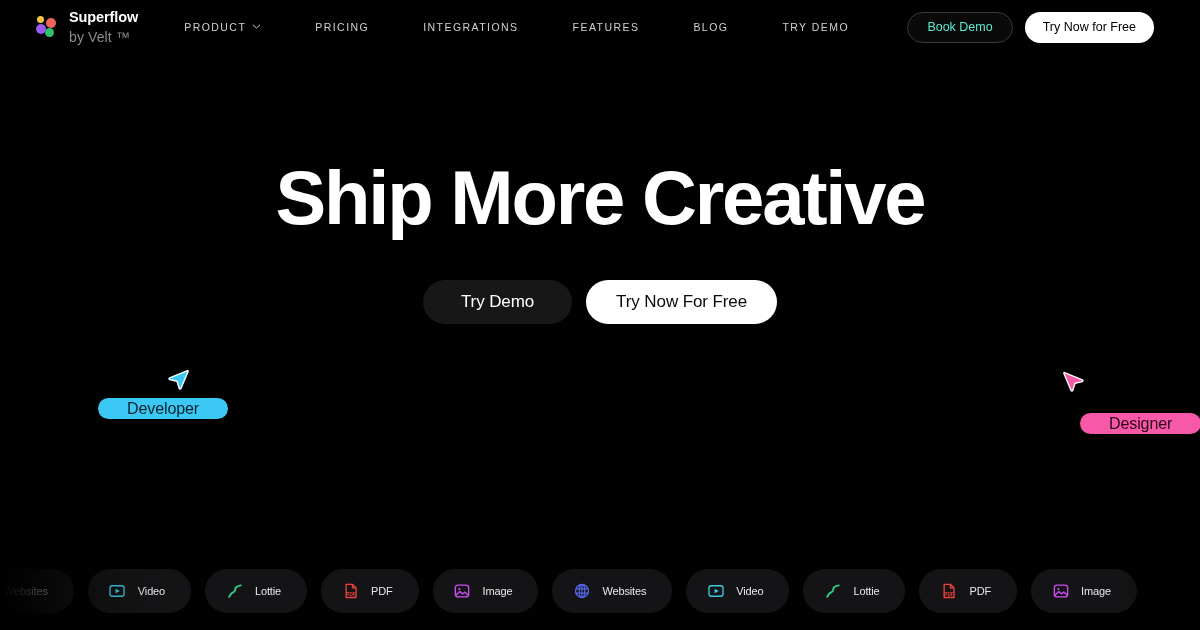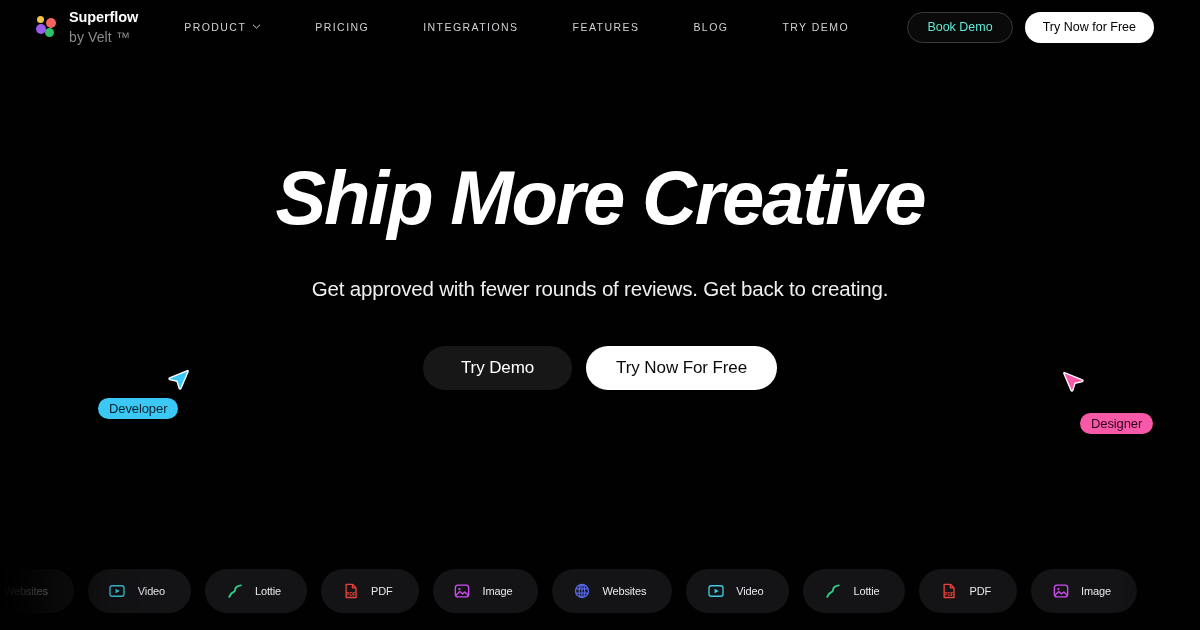--- a/index.html
+++ b/index.html
@@ -166,21 +166,20 @@
     padding-top: 160px;
   }
 
   .headline {
     font-size: 76px;
     font-weight: 700;
     letter-spacing: -2.2px;
     line-height: 0.99;
     text-align: center;
     color: #ffffff;
-    font-style: italic;
   }
 
   .headline-grad {
     font-size: 76px;
     font-weight: 700;
     letter-spacing: -2.2px;
     line-height: 1.0;
     text-align: center;
     margin-top: 14px;
     background-image: linear-gradient(90deg,
@@ -249,25 +248,25 @@
 
   
   .cursor-badge {
     position: absolute;
     display: block;
   }
   .cursor-badge .arrow { position: absolute; }
   .cursor-badge .pill {
     position: absolute;
     height: 21px;
-    padding: 0 11px;
+    padding: 0 29px;
     border-radius: 999px;
     display: flex;
     align-items: center;
-    font-size: 13px;
+    font-size: 16px;
     font-weight: 500;
     letter-spacing: -0.1px;
     white-space: nowrap;
   }
 
   .cursor-dev { left: 98px; top: 368px; width: 110px; height: 56px; }
   .cursor-dev .arrow { left: 68px; top: 0px; }
   .cursor-dev .pill {
     left: 0px; top: 30px;
     background: #3bc8f5;
@@ -395,21 +394,20 @@
       <button class="btn-white">Try Now for Free</button>
     </div>
 
   </div>
 
   <div class="hero">
 
     <h1 class="headline">Ship More Creative</h1>
 
 
-    <p class="subhead">Get approved with fewer rounds of reviews. Get back to creating.</p>
 
     <div class="cta-row">
       <button class="cta-dark">Try Demo</button>
       <button class="cta-light">Try Now For Free</button>
     </div>
 
   </div>
 
   <div class="cursor-badge cursor-dev">
     <span class="arrow">

